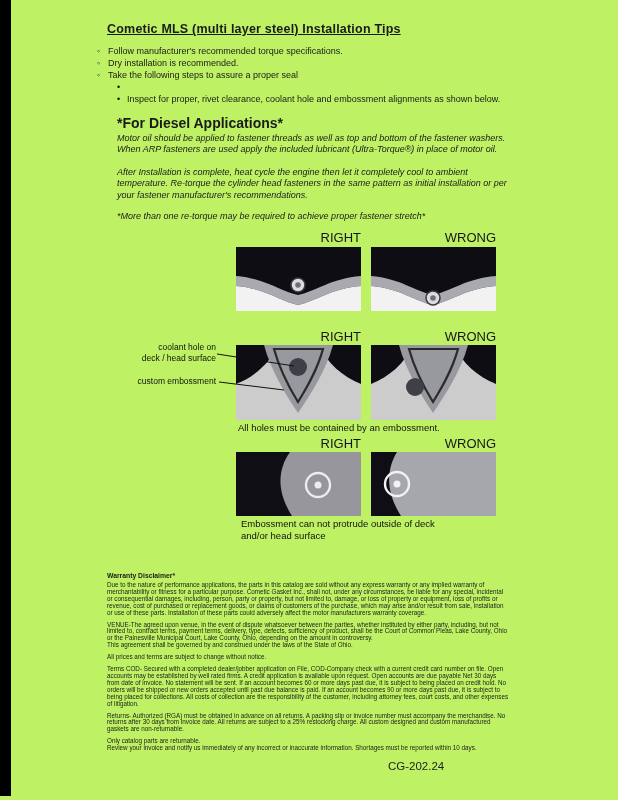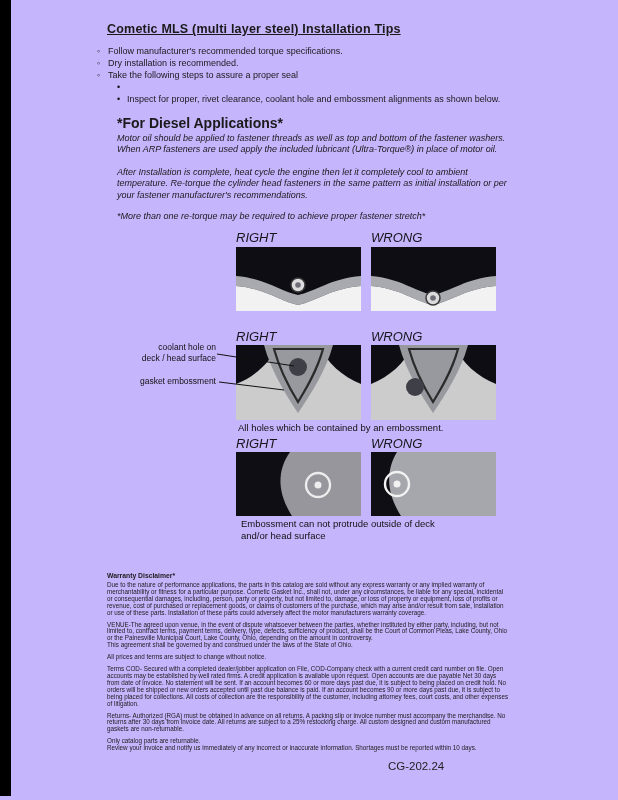--- a/index.html
+++ b/index.html
@@ -1,31 +1,31 @@
 <!DOCTYPE html>
 <html><head>
 <meta charset="utf-8">
 <style>
   * { margin:0; padding:0; box-sizing:border-box; }
   html,body { background:#ffffff; }
   .page {
     position:relative; width:618px; height:800px; margin:0 auto;
-    background:#c4b5fd; overflow:hidden;
+    background:#bef264; overflow:hidden;
     font-family:"Liberation Sans", sans-serif; color:#1a1a1a;
   }
   .left-bar { position:absolute; left:0; top:0; width:11px; height:796px; background:#000; }
   .abs { position:absolute; }
   .title { font-size:12.5px; font-weight:bold; text-decoration:underline; letter-spacing:0.2px; }
   .tip { display:flex; line-height:12px; font-size:9px; }
   .tip-marker { width:11px; font-size:9px; color:#222; }
   .sub-tip { display:flex; line-height:12px; font-size:9px; }
   .sub-marker { width:10px; font-size:9px; color:#111; }
   .diesel-heading { font-size:14px; font-weight:bold; }
   .para { font-size:9px; line-height:11.4px; width:392px;font-style:italic; }
-  .dlabel { position:absolute; width:125px; text-align:left; font-size:13px; color:#15151a;font-style:italic; }
+  .dlabel { position:absolute; width:125px; text-align:right; font-size:13px; color:#15151a; }
   .dimg { position:absolute; width:125px; height:75px; }
   .dimg svg { display:block; }
   .dcaption { position:absolute; font-size:9.5px; line-height:12px; white-space:pre-line; color:#111; }
   .callout { position:absolute; font-size:8.5px; line-height:10.5px; text-align:right; white-space:pre-line; color:#111; }
   .overlay { position:absolute; left:0; top:0; pointer-events:none; }
   .warranty { position:absolute; left:107px; top:572px; width:402px; color:#1c1c1c; }
   .warranty-heading { font-size:6.8px; font-weight:bold; margin-bottom:3px; }
   .warranty p { font-size:6.3px; line-height:6.9px; margin-bottom:5px; white-space:pre-line; }
   .footer-code { position:absolute; left:388px; top:760px; font-size:11.5px; color:#222; }
 </style>
@@ -88,21 +88,21 @@
       <circle cx="62" cy="51" r="7" fill="#dcdcdf" stroke="#3a3a3a" stroke-width="1.5"></circle>
       <circle cx="62" cy="51" r="2.8" fill="#6e6e76"></circle>
     </svg>
   </div>
 
   <div class="dlabel" style="left:236px; top:329px;">RIGHT</div>
   <div class="dlabel" style="left:371px; top:329px;">WRONG</div>
 
   <div class="callout" style="left:126px; top:342px; width:90px;">coolant hole on
 deck / head surface</div>
-  <div class="callout" style="left:116px; top:376px; width:100px;">gasket embossment</div>
+  <div class="callout" style="left:116px; top:376px; width:100px;">custom embossment</div>
 
   <div class="dimg" style="left:236px; top:345px; height:75px;">
     <svg width="125" height="75" viewBox="0 0 125 75">
       <rect width="125" height="75" fill="#cccccc"></rect>
       <path d="M0,0 L42,0 C34,18 18,32 0,39 Z" fill="#0d0d13"></path>
       <path d="M83,0 L125,0 L125,39 C107,32 91,18 83,0 Z" fill="#0d0d13"></path>
       <path d="M28,0 L97,0 C90,26 74,50 62,68 C50,50 35,26 28,0 Z" fill="#98989f"></path>
       <path d="M38,4 L87,4 C81,26 70,44 62,57 C54,44 44,26 38,4 Z" fill="none" stroke="#2b2b2b" stroke-width="2.2"></path>
       <circle cx="62" cy="22" r="9" fill="#3f3f47"></circle>
     </svg>
@@ -110,21 +110,21 @@
   <div class="dimg" style="left:371px; top:345px; height:75px;">
     <svg width="125" height="75" viewBox="0 0 125 75">
       <rect width="125" height="75" fill="#cccccc"></rect>
       <path d="M0,0 L42,0 C34,18 18,32 0,39 Z" fill="#0d0d13"></path>
       <path d="M83,0 L125,0 L125,39 C107,32 91,18 83,0 Z" fill="#0d0d13"></path>
       <path d="M28,0 L97,0 C90,26 74,50 62,68 C50,50 35,26 28,0 Z" fill="#98989f"></path>
       <path d="M38,4 L87,4 C81,26 70,44 62,57 C54,44 44,26 38,4 Z" fill="none" stroke="#2b2b2b" stroke-width="2.2"></path>
       <circle cx="44" cy="42" r="9" fill="#3f3f47"></circle>
     </svg>
   </div>
-  <div class="dcaption" style="left:238px; top:422px;">All holes which be contained by an embossment.</div>
+  <div class="dcaption" style="left:238px; top:422px;">All holes must be contained by an embossment.</div>
 
   <div class="dlabel" style="left:236px; top:436px;">RIGHT</div>
   <div class="dlabel" style="left:371px; top:436px;">WRONG</div>
 
   <div class="dimg" style="left:236px; top:452px; height:64px;">
     <svg width="125" height="64" viewBox="0 0 125 64">
       <rect width="125" height="64" fill="#0e0e14"></rect>
       <path d="M54,0 C40,20 42,42 56,64 L125,64 L125,0 Z" fill="#96969c"></path>
       <circle cx="82" cy="33" r="12" fill="none" stroke="#ededed" stroke-width="2.4"></circle>
       <circle cx="82" cy="33" r="3.5" fill="#ededed"></circle>

